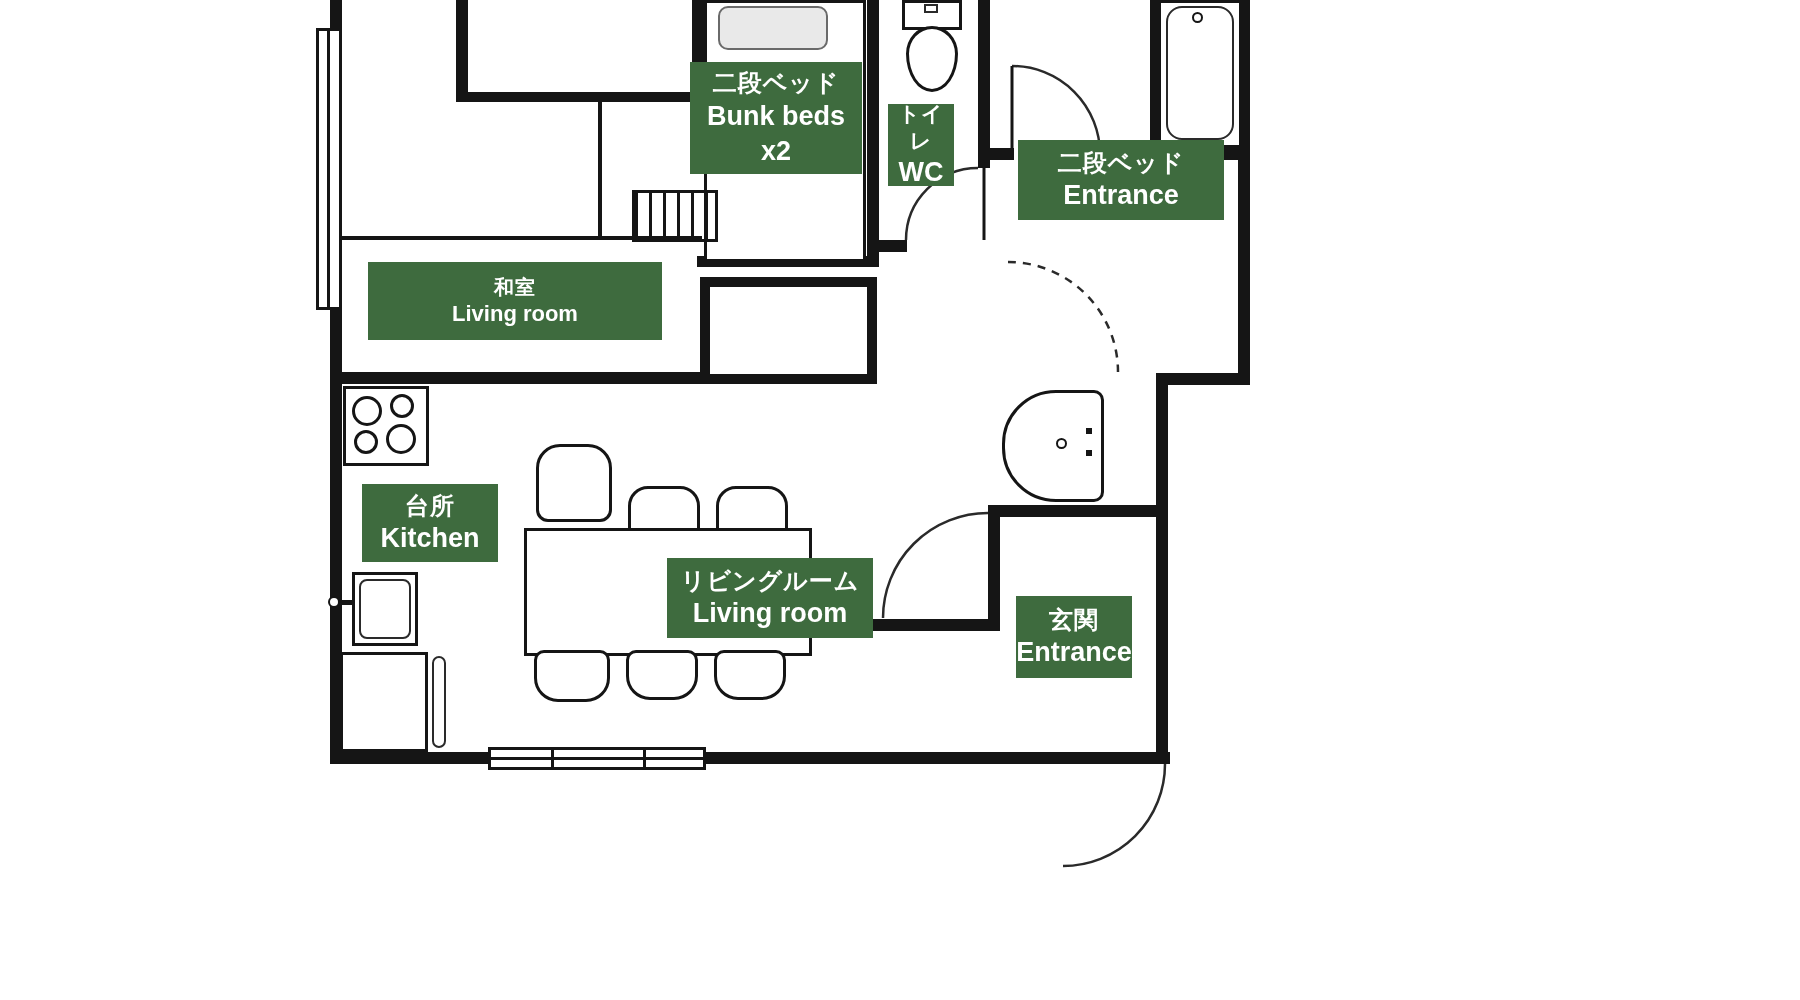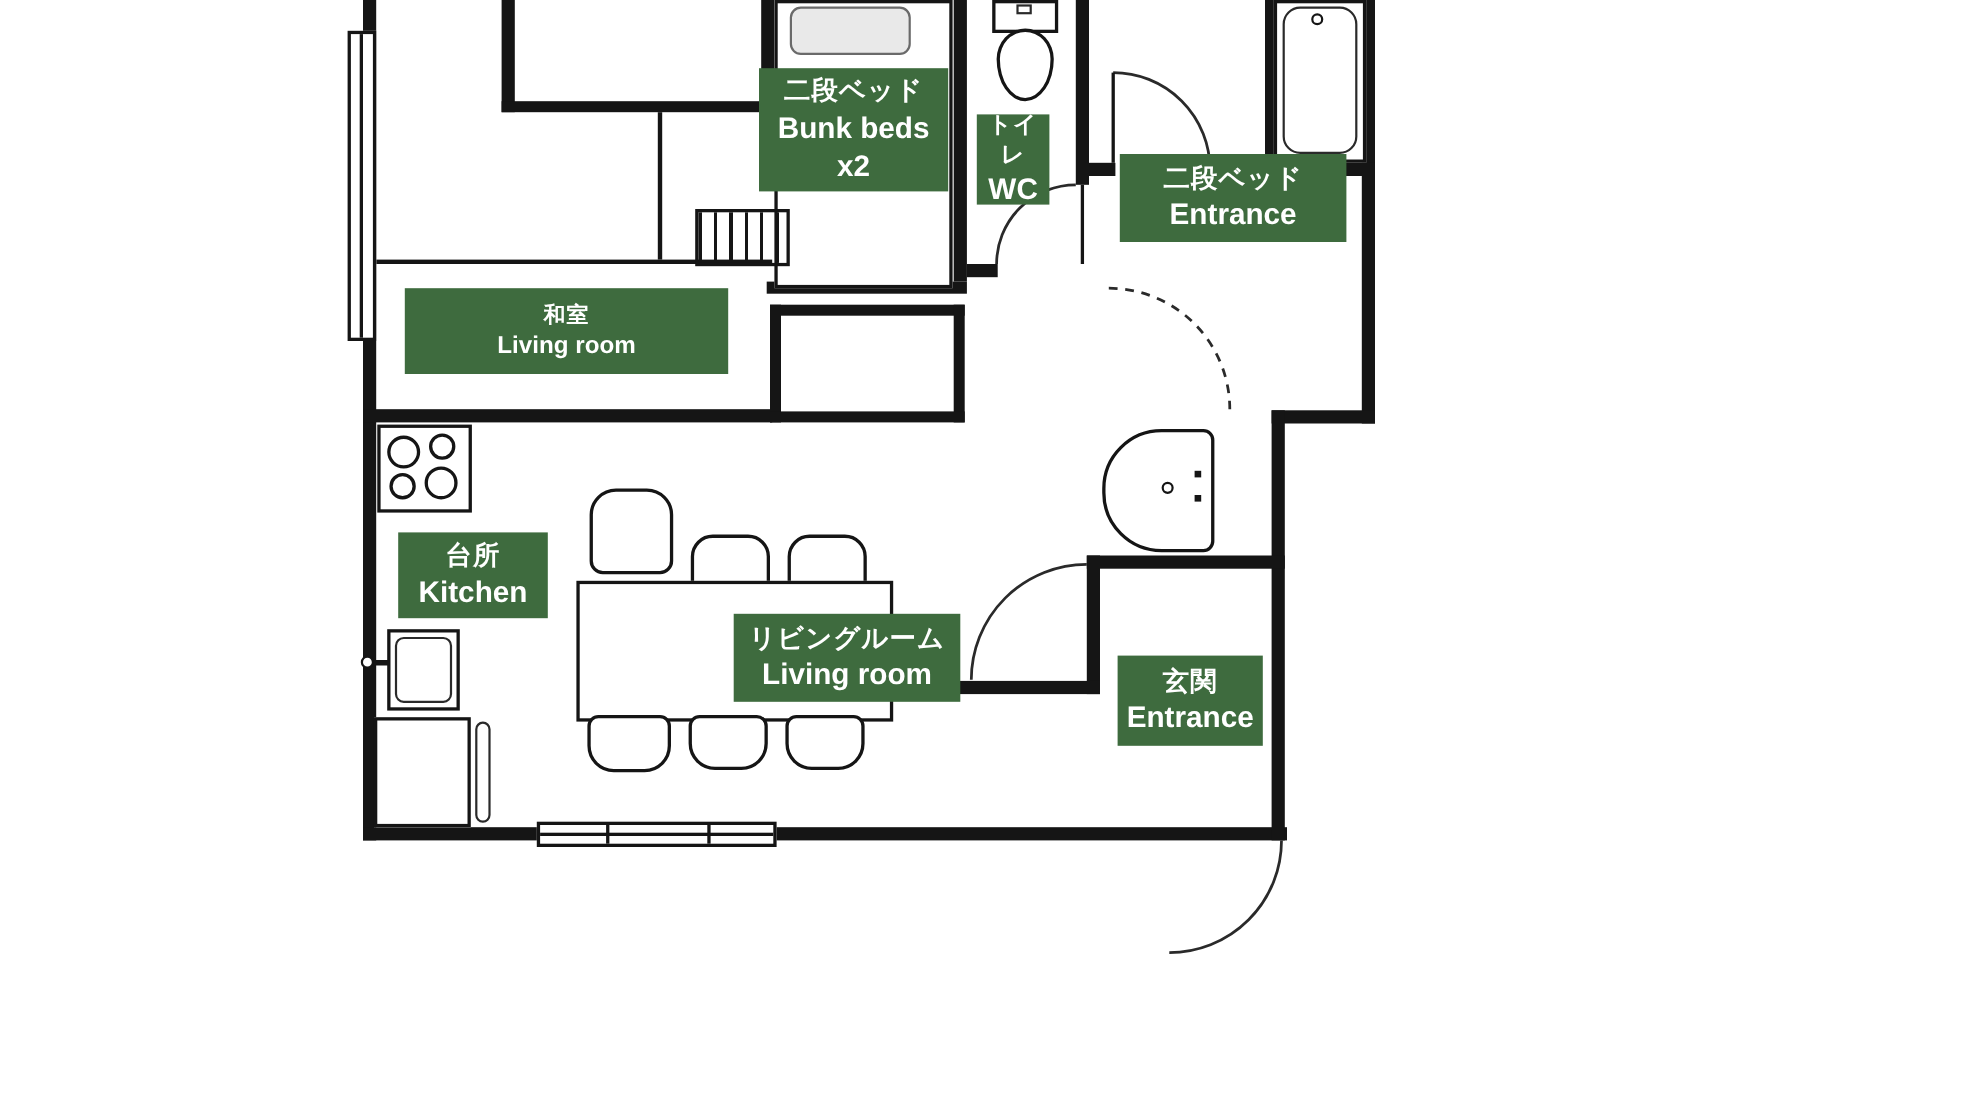--- a/index.html
+++ b/index.html
@@ -138,18 +138,18 @@
   <div class="label" style="left:362px;top:484px;width:136px;height:78px;">
     <span class="jp">台所</span>
     <span class="en">Kitchen</span>
   </div>
 
   <div class="label" style="left:667px;top:558px;width:206px;height:80px;">
     <span class="jp">リビングルーム</span>
     <span class="en">Living room</span>
   </div>
 
-  <div class="label" style="left:1016px;top:596px;width:132px;height:82px;">
+  <div class="label" style="left:1016px;top:596px;width:116px;height:82px;">
     <span class="jp">玄関</span>
     <span class="en">Entrance</span>
   </div>
 
 </div>
 
 </body></html>

